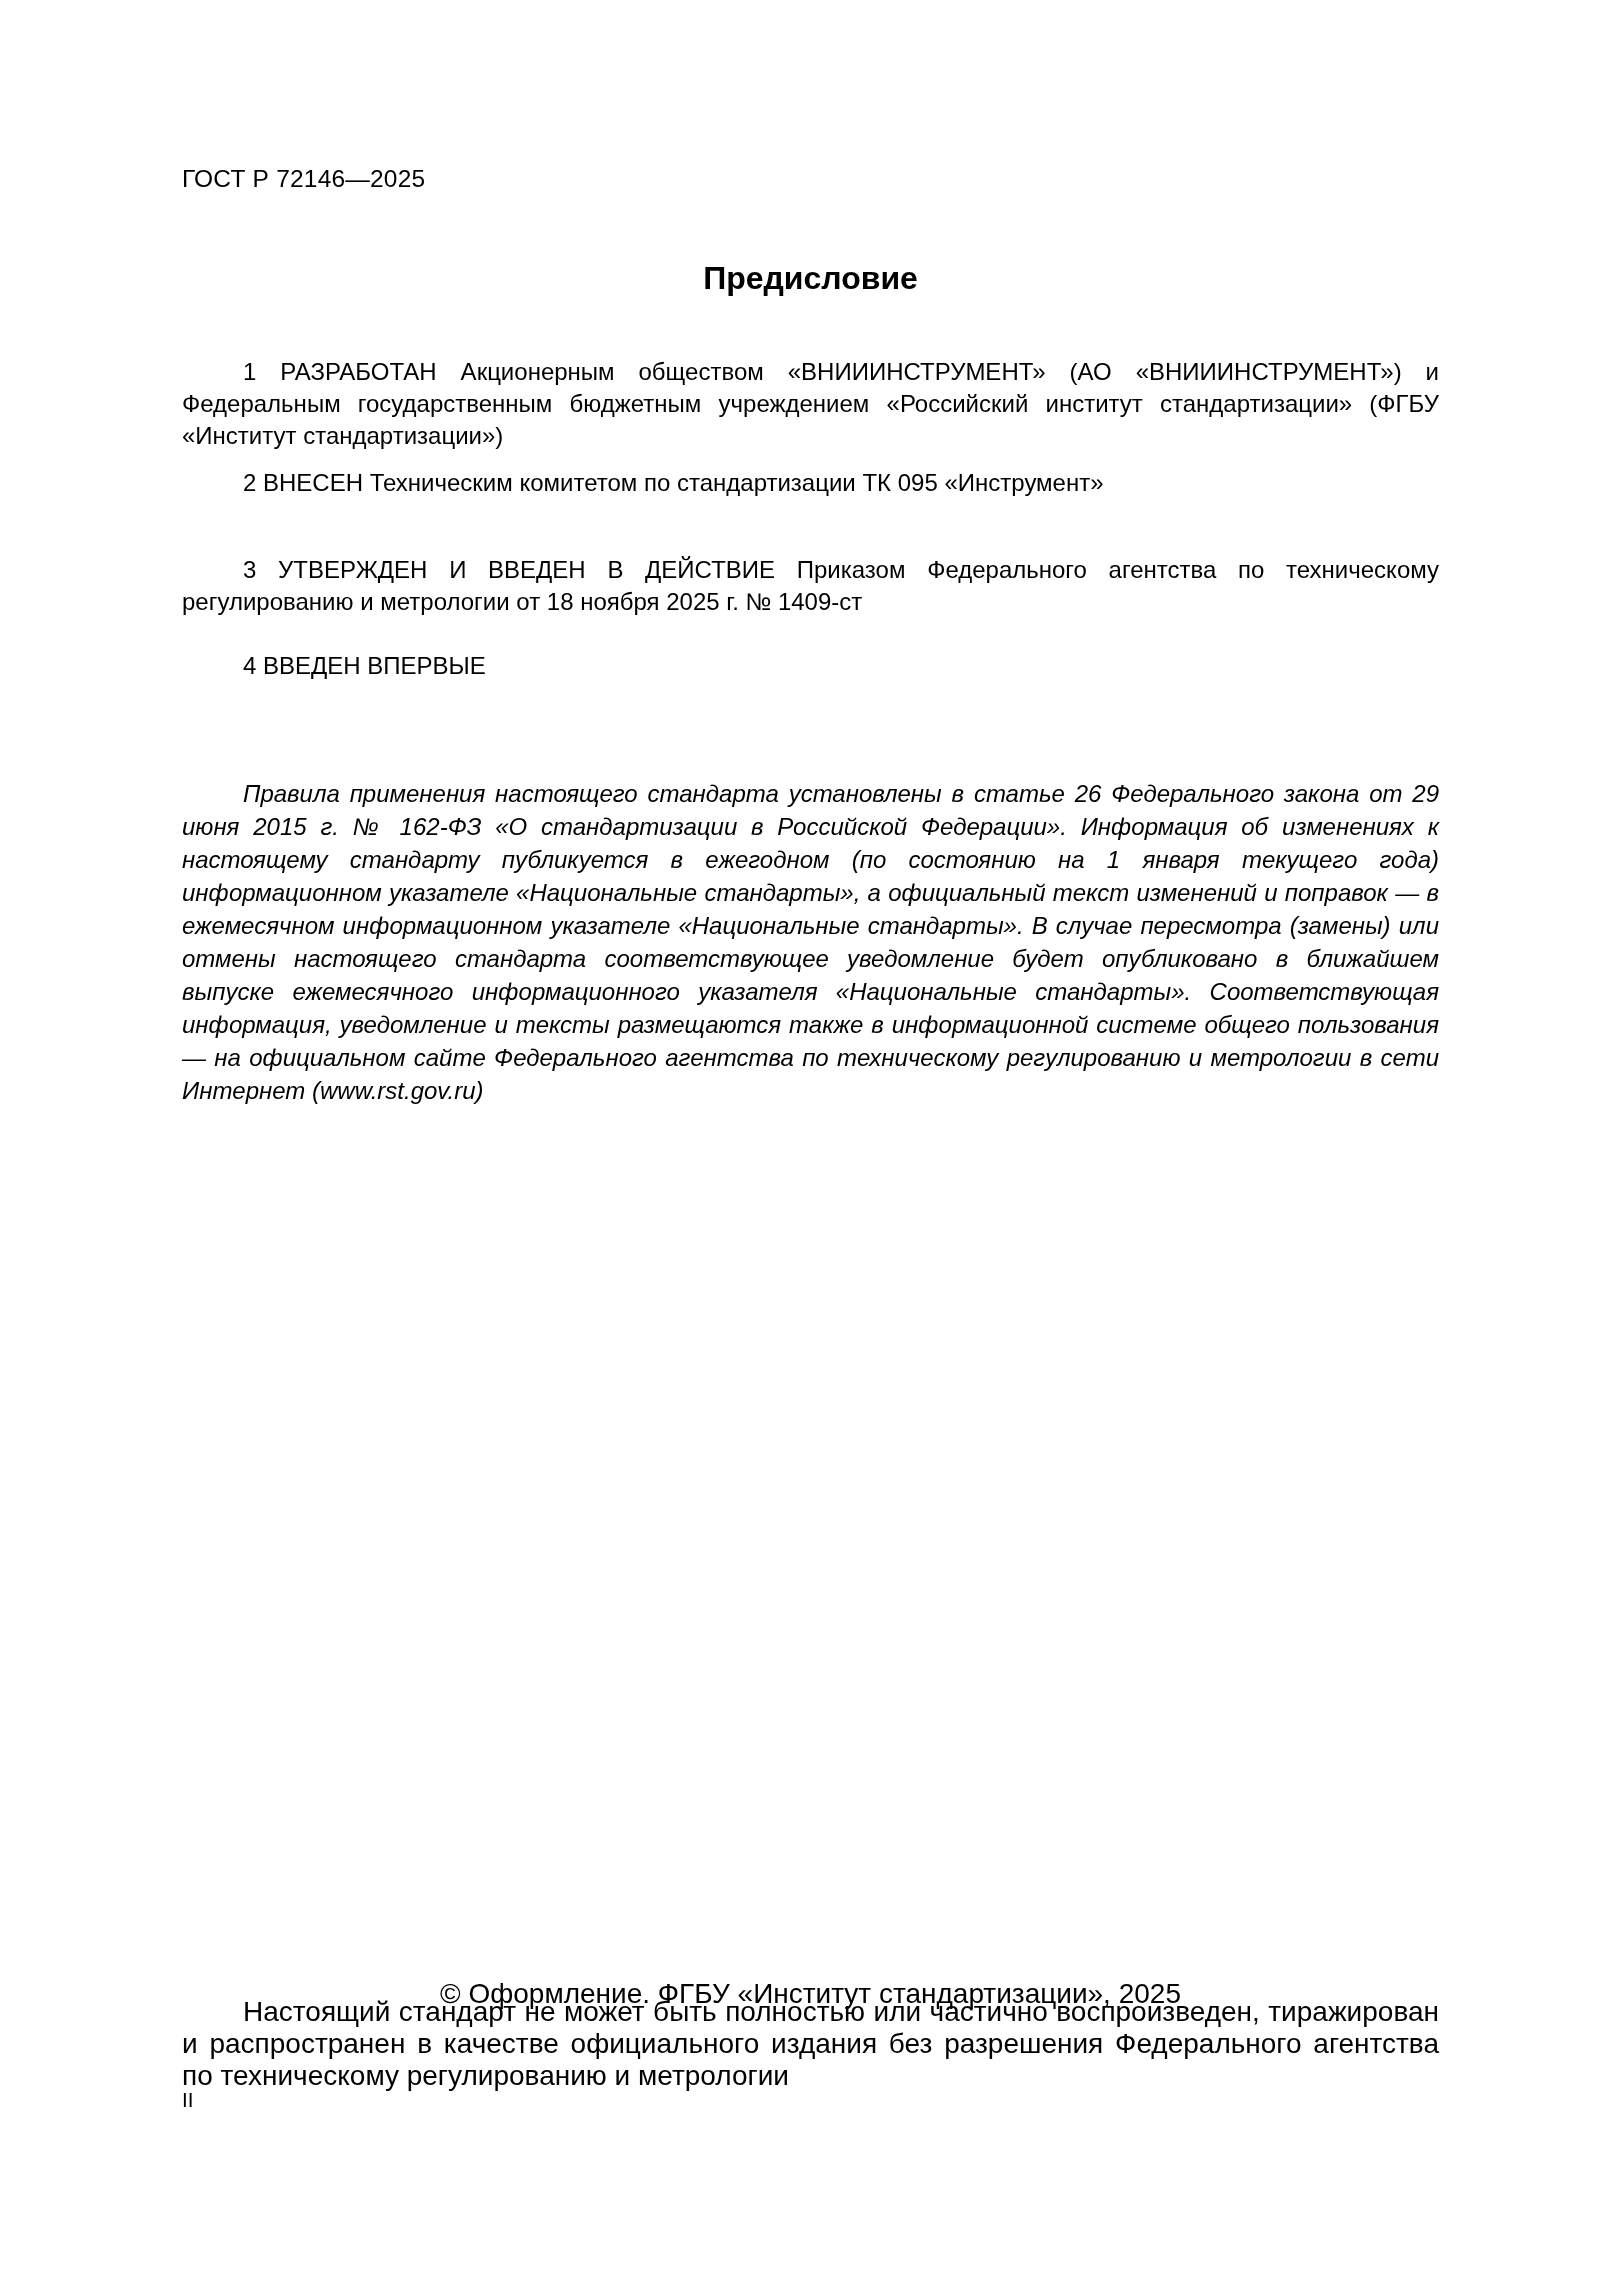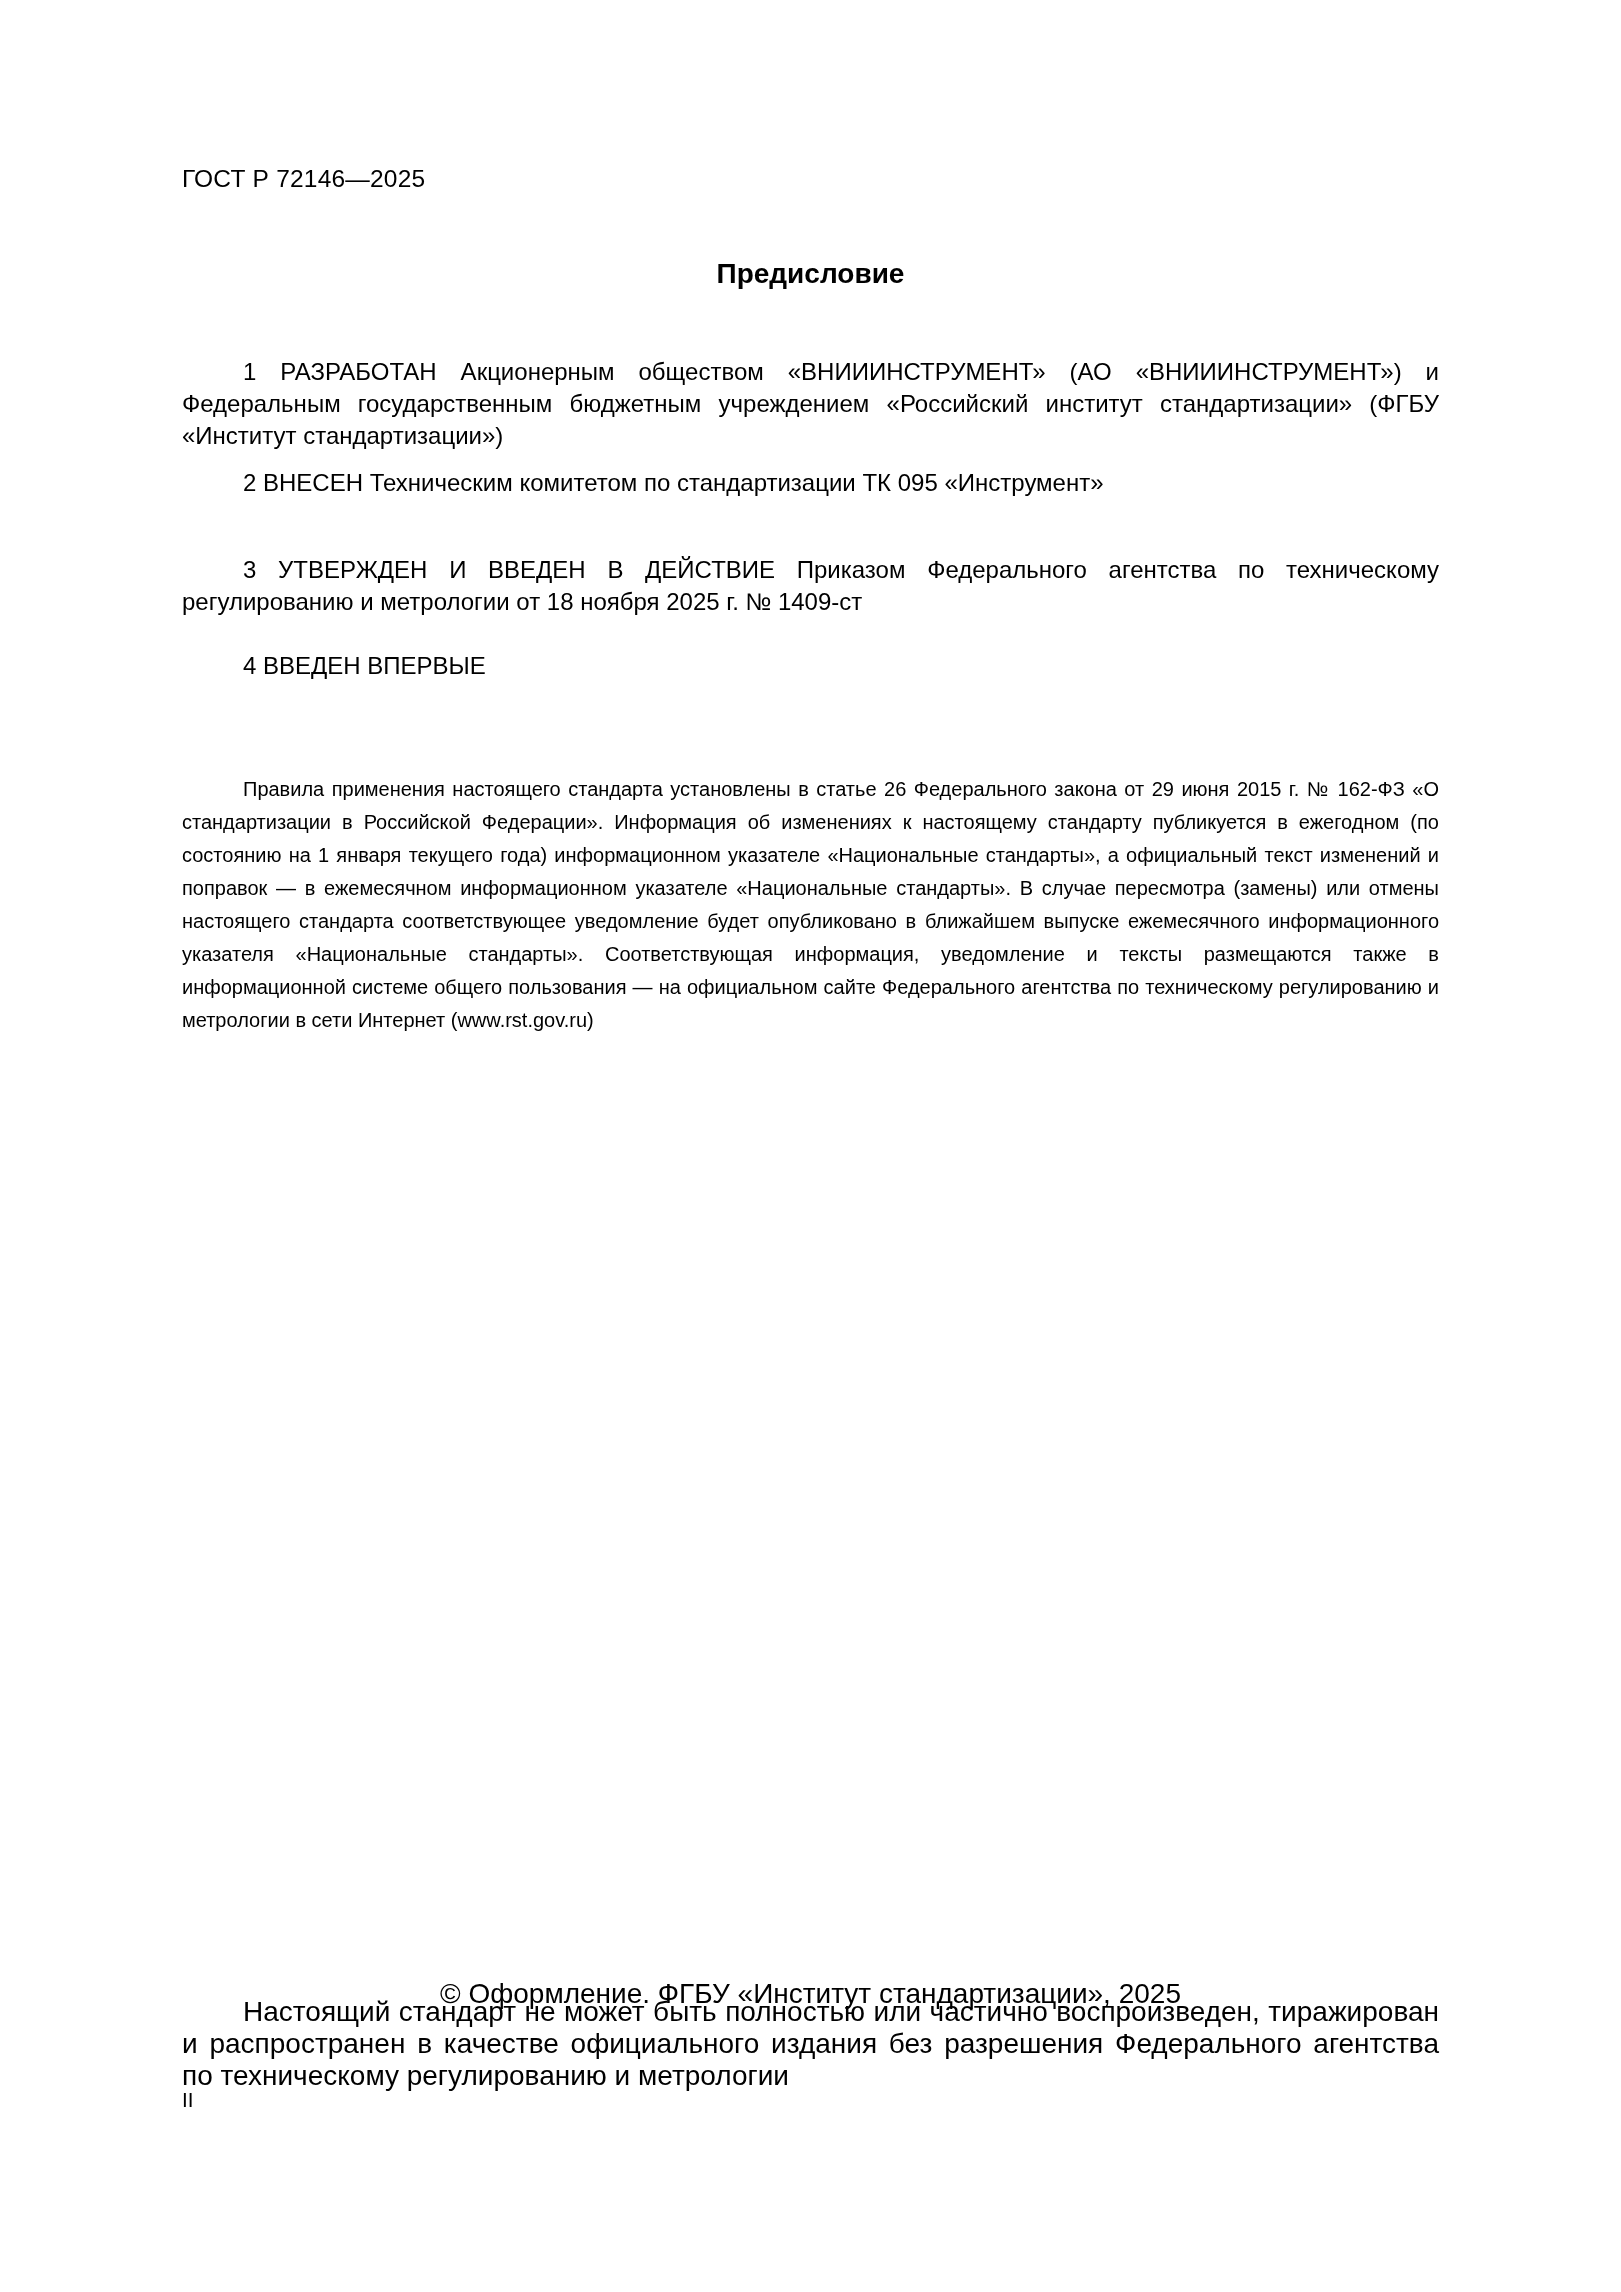--- a/index.html
+++ b/index.html
@@ -26,21 +26,21 @@
     font-size: 24.5px;
     letter-spacing: 0.2px;
     white-space: nowrap;
   }
   .doc-title {
     position: absolute;
     left: 182px;
     top: 221px;
     width: 1257px;
     text-align: center;
-    font-size: 28px;
+    font-size: 32px;
     font-weight: bold;
   }
   .para {
     position: absolute;
     left: 182px;
     width: 1257px;
     font-size: 24px;
     line-height: 32px;
     text-align: justify;
     text-justify: inter-word;
@@ -52,22 +52,23 @@
   .p1 { top: 314px; }
   .p2 { top: 425px; }
   .p3 { top: 512px; }
   .p4 { top: 608px; }
 
   .rules {
     position: absolute;
     left: 182px;
     top: 735px;
     width: 1257px;
-    font-size: 20px;
+    font-size: 24px;
     line-height: 33px;
+    font-style: italic;
     text-align: justify;
     text-justify: inter-word;
   }
   .rules .indent {
     display: inline-block;
     width: 61px;
   }
 
   .copyright {
     position: absolute;

